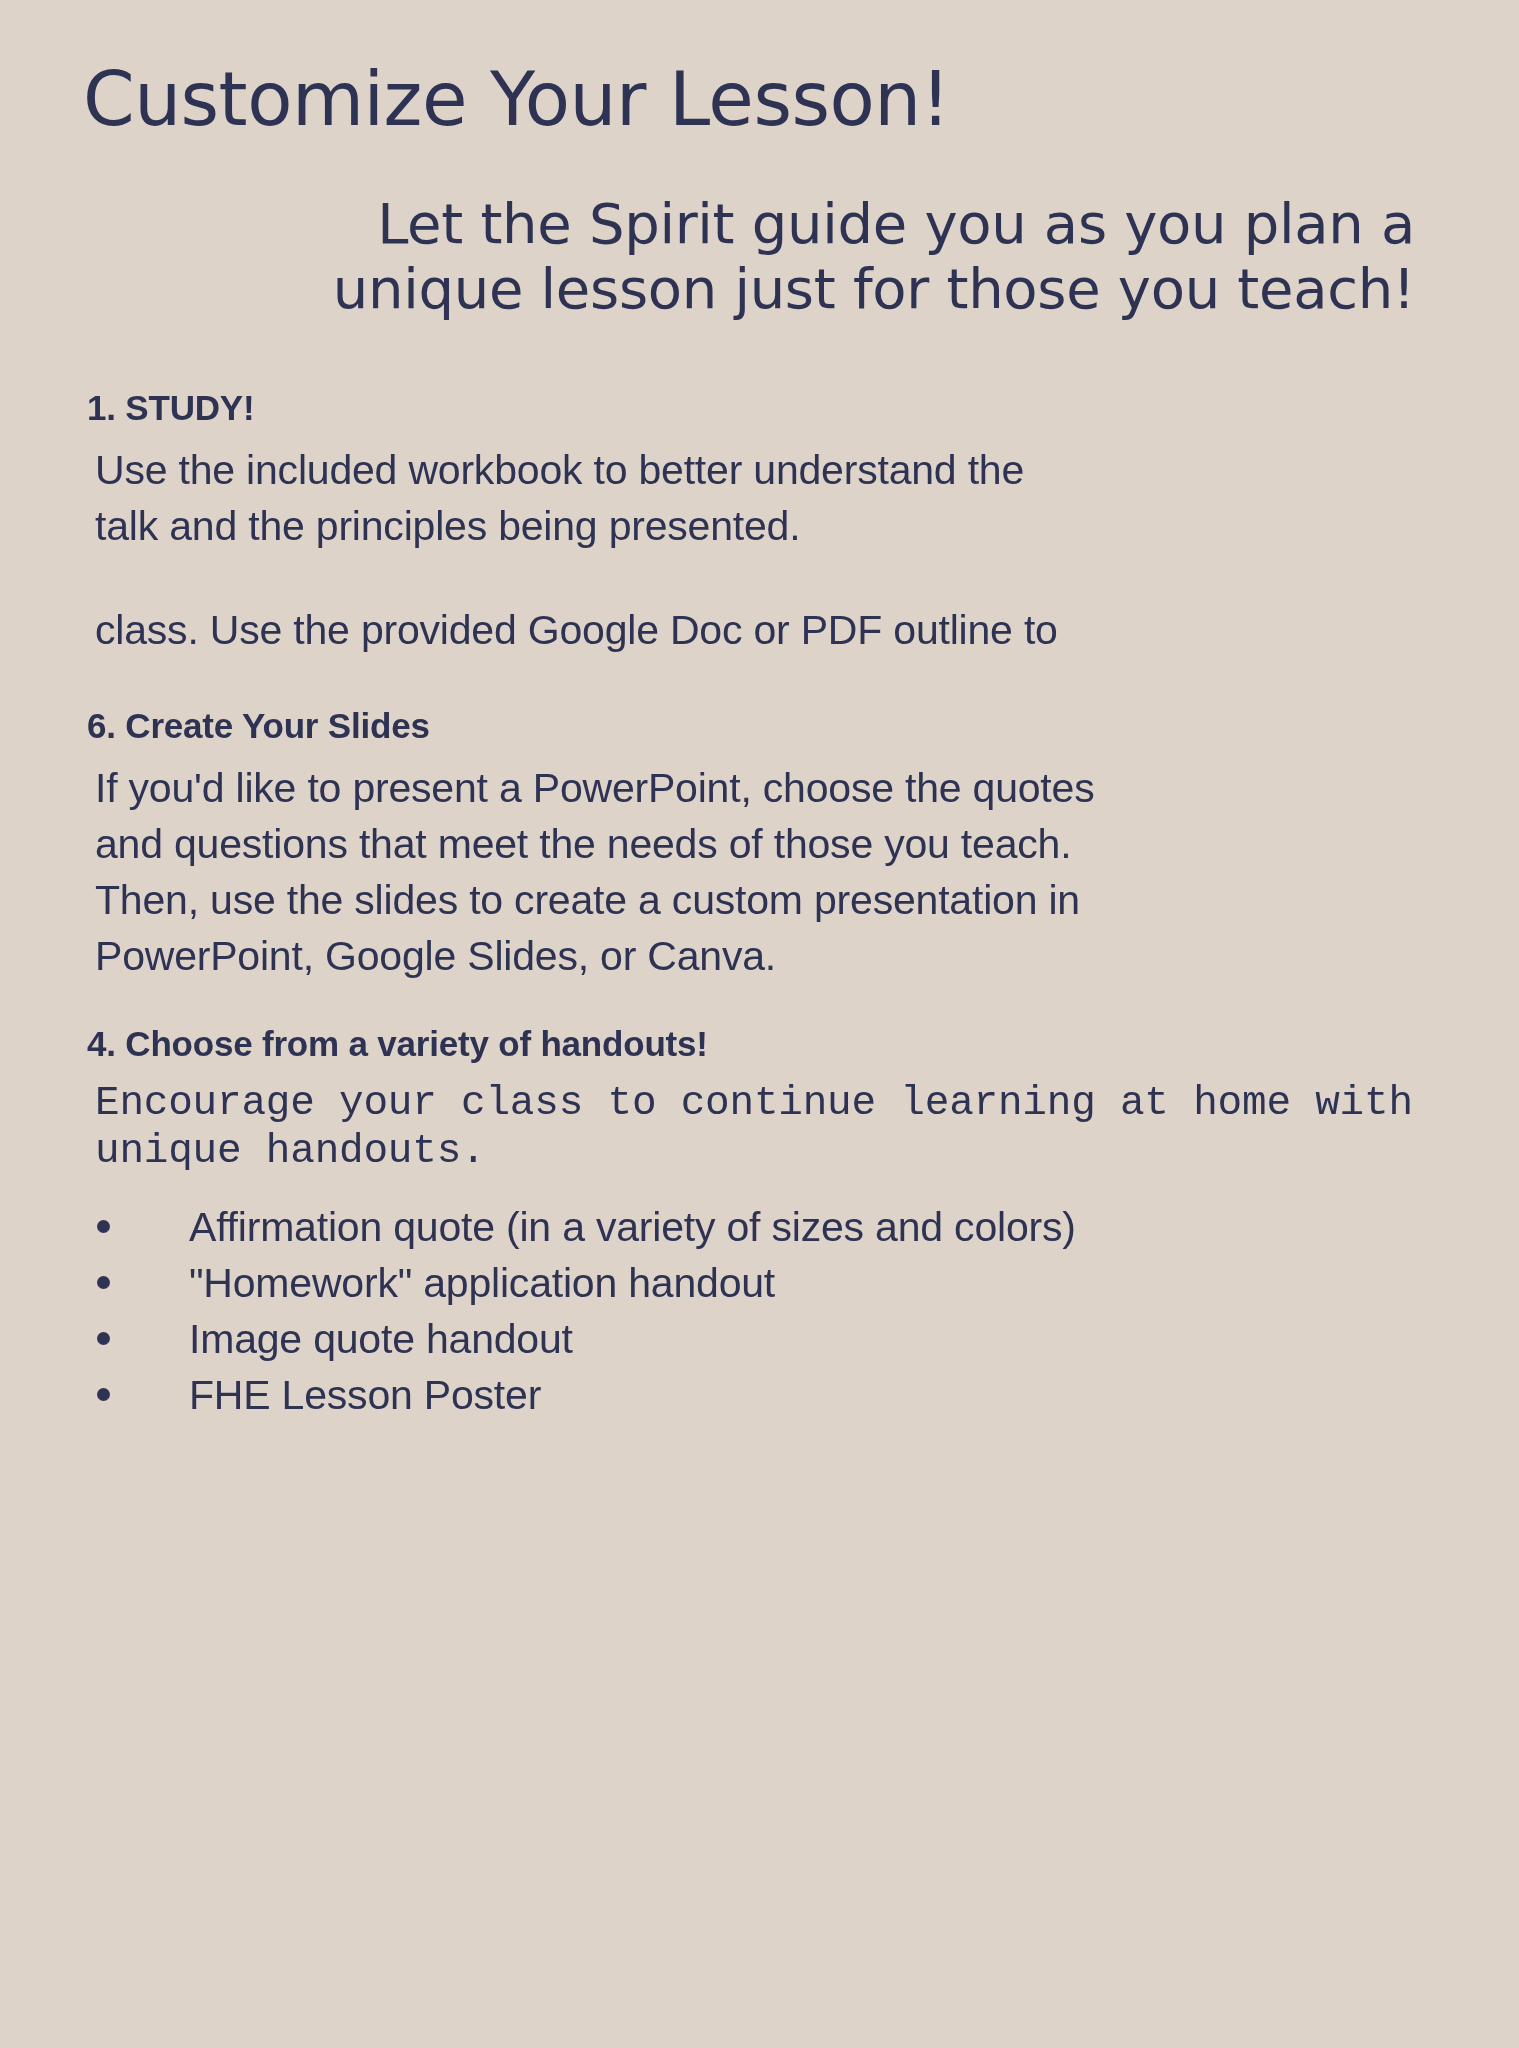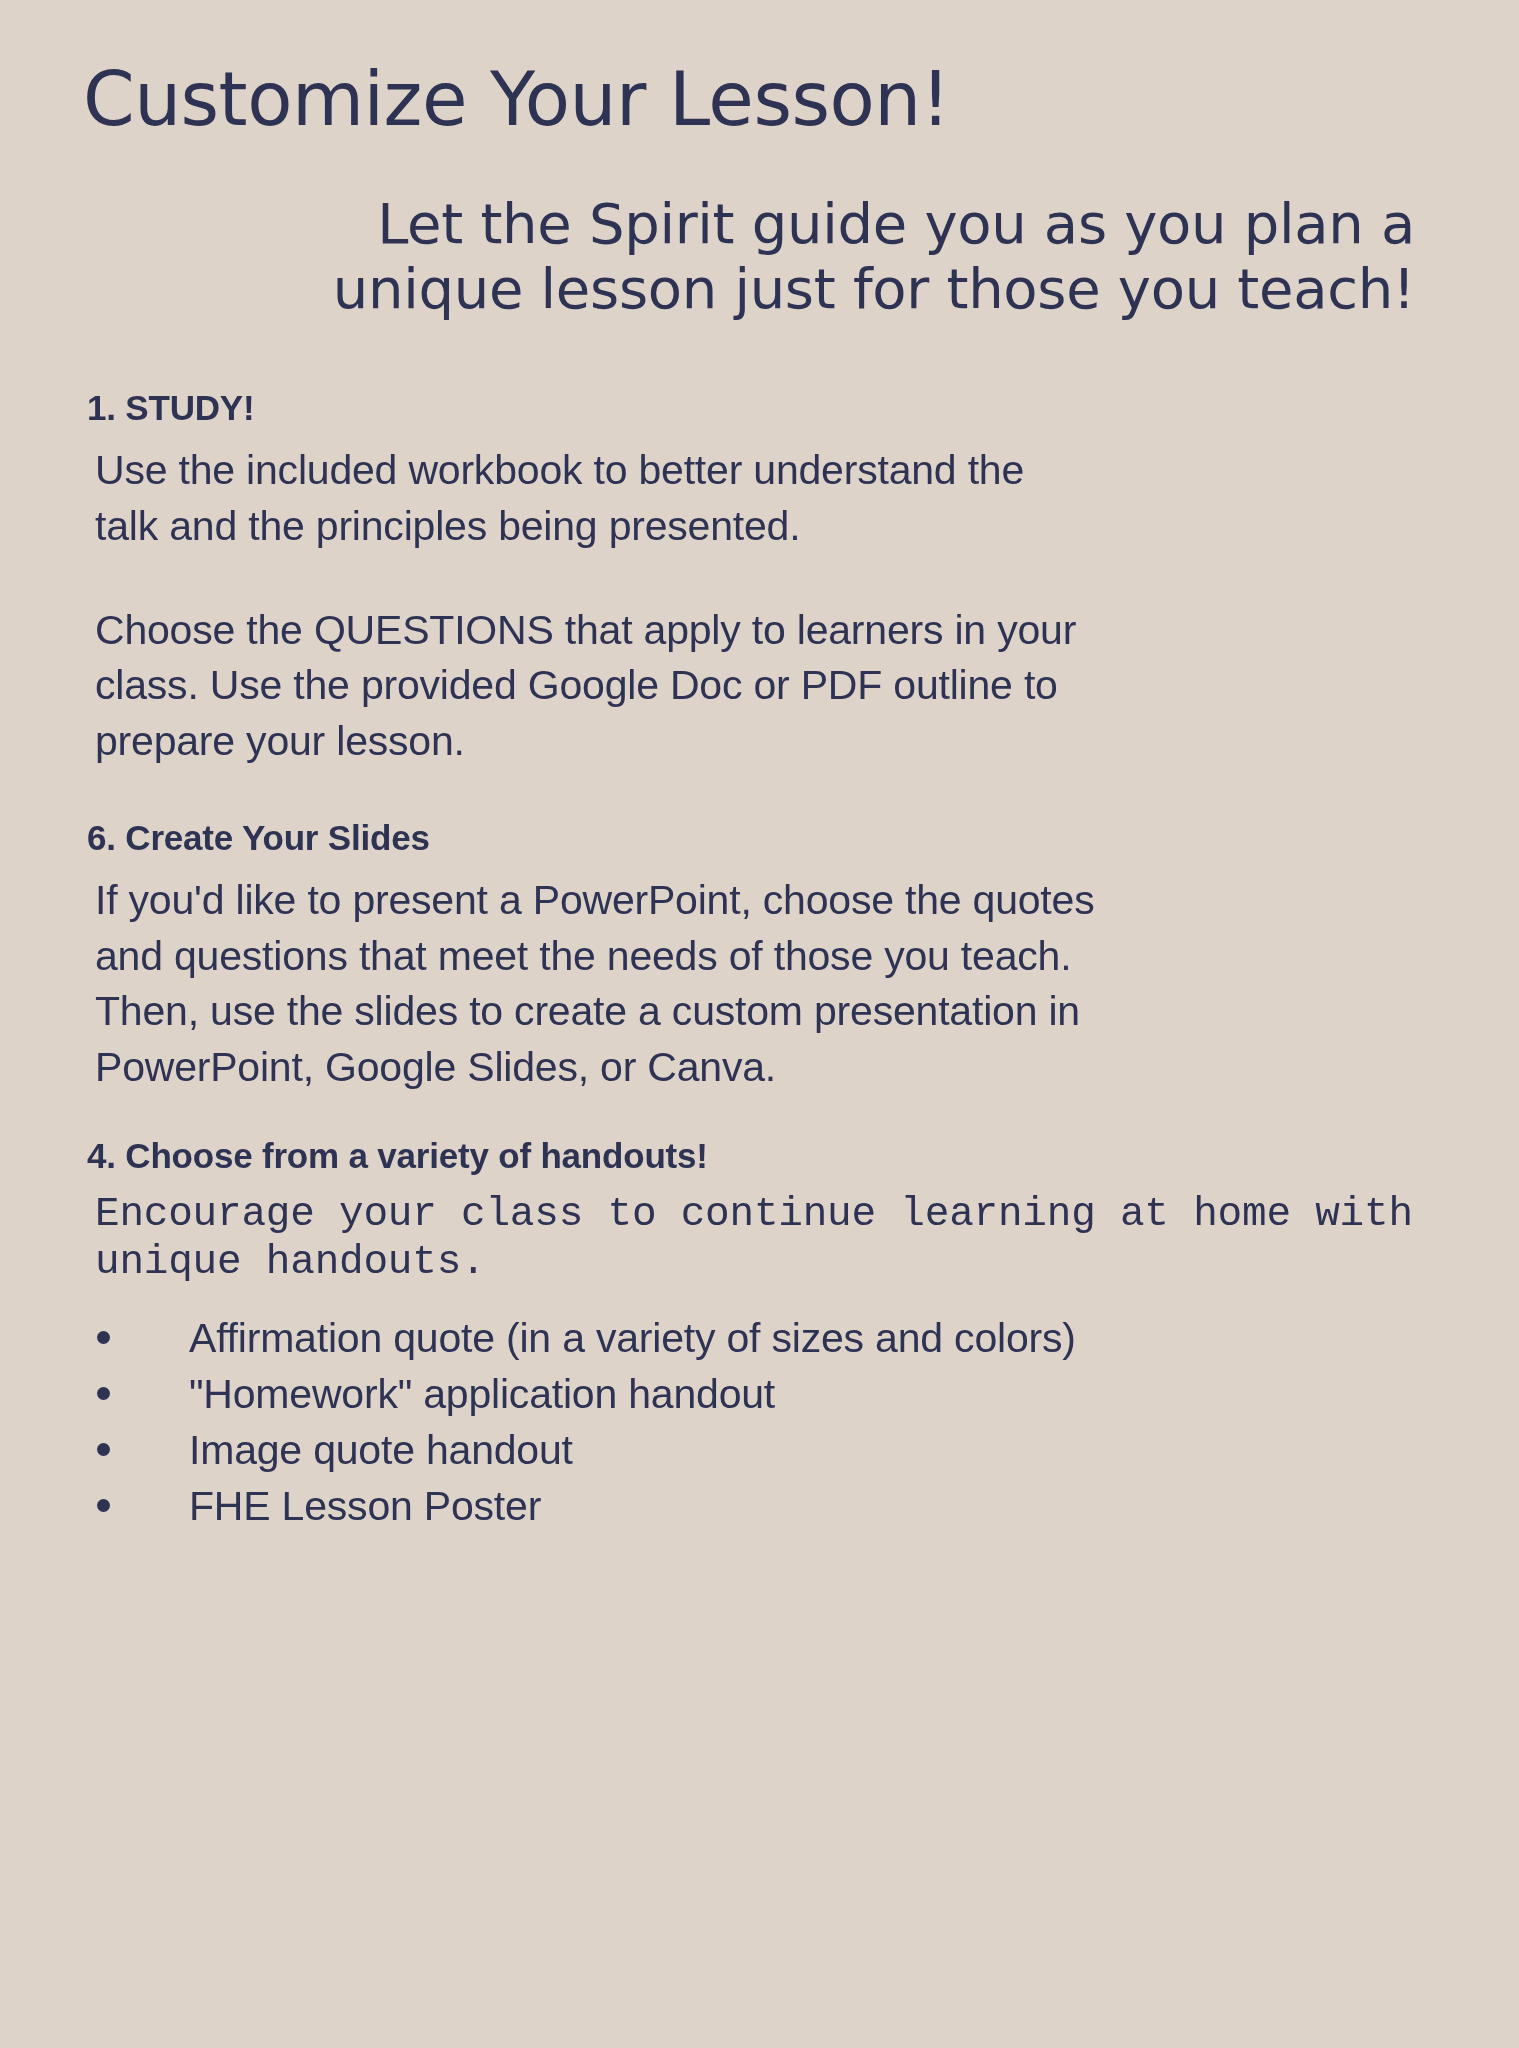--- a/index.html
+++ b/index.html
@@ -127,23 +127,21 @@
   <div class="section">
     <h3 class="sec-heading">1. STUDY!</h3>
     <p class="sec-body">
       <span class="bline">Use the included workbook to better understand the</span>
       <span class="bline">talk and the principles being presented.</span>
     </p>
   </div>
 
   <div class="section">
     <p class="sec-body">
-      <span class="bline">Choose the QUESTIONS that apply to learners in your</span>
       <span class="bline">class. Use the provided Google Doc or PDF outline to</span>
-      <span class="bline">prepare your lesson.</span>
     </p>
   </div>
 
   <div class="section tight">
     <h3 class="sec-heading">6. Create Your Slides</h3>
     <p class="sec-body">
       <span class="bline">If you'd like to present a PowerPoint, choose the quotes</span>
       <span class="bline">and questions that meet the needs of those you teach.</span>
       <span class="bline">Then, use the slides to create a custom presentation in</span>
       <span class="bline">PowerPoint, Google Slides, or Canva.</span>

